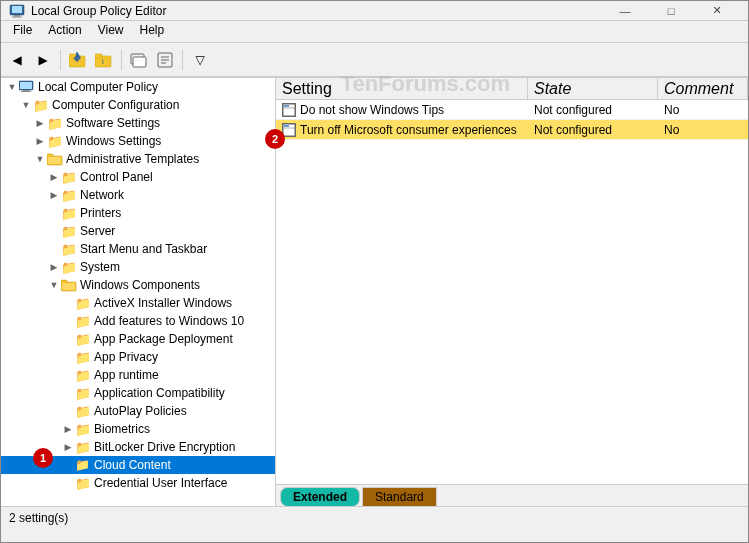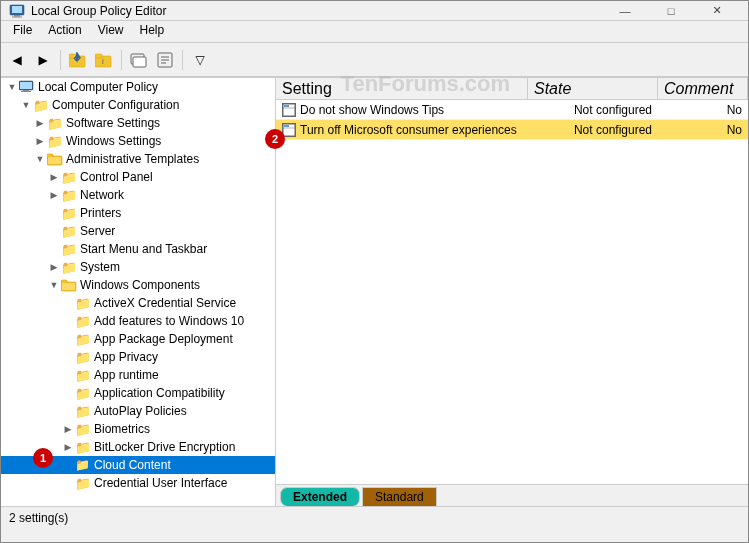--- a/index.html
+++ b/index.html
@@ -166,21 +166,21 @@
       border-right: 1px solid #ccc;
       height: 100%;
       display: flex;
       align-items: center;
       cursor: pointer;
     }
     .th.setting { flex: 1; }
     .th.state { width: 130px; font-style: italic; }
     .th.comment { width: 90px; font-style: italic; }
 
-    .table-body { flex: 1; overflow-y: auto; text-align: right; }
+    .table-body { flex: 1; overflow-y: auto; }
     .table-row {
       display: flex;
       height: 20px;
       align-items: center;
       border-bottom: 1px solid #f0f0f0;
       cursor: pointer;
     }
     .table-row.selected { background: #ffe066; }
 
     .td {
@@ -453,21 +453,21 @@
               <rect x="1" y="4" width="13" height="7" rx="0.5" fill="#ffd966"></rect>
             </svg>
           </span>
           <span class="tree-label">Windows Components</span>
         </div>
 
         <div class="tree-item">
           <span class="tree-indent" style="width:60px"></span>
           <span class="tree-toggle empty"> </span>
           <span class="tree-folder-icon folder-yellow">📁</span>
-          <span class="tree-label">ActiveX Credential Service</span>
+          <span class="tree-label">ActiveX Installer Windows</span>
         </div>
 
         <div class="tree-item">
           <span class="tree-indent" style="width:60px"></span>
           <span class="tree-toggle empty"> </span>
           <span class="tree-folder-icon folder-yellow">📁</span>
           <span class="tree-label">Add features to Windows 10</span>
         </div>
 
         <div class="tree-item">

